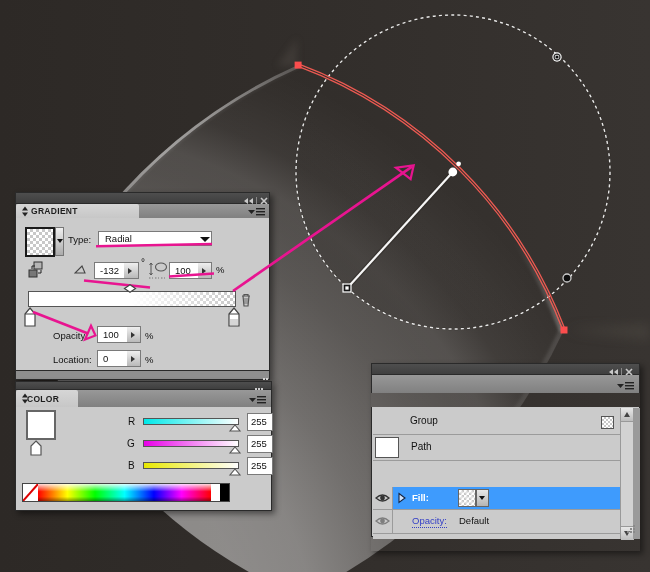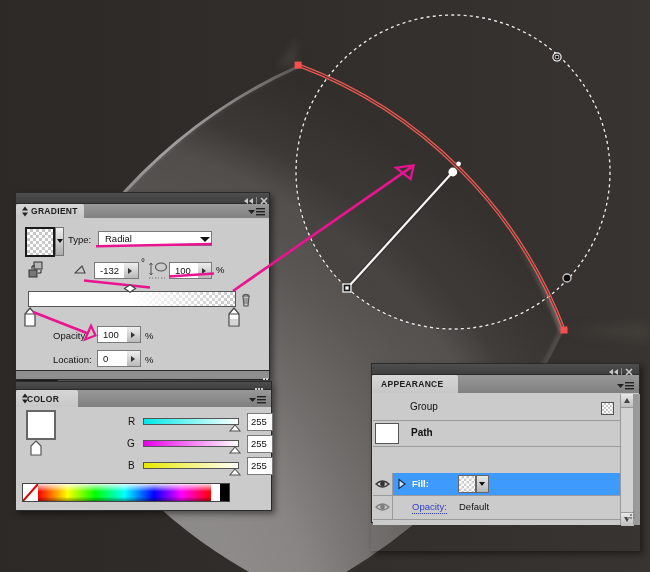--- a/index.html
+++ b/index.html
@@ -152,21 +152,21 @@
   <div class="ptabs" style="left:0;top:12px;width:255px;height:14px;border-left:1px solid #2a2a2a;border-right:1px solid #2a2a2a;box-sizing:border-box;">
     <svg width="253" height="14" style="position:absolute;right:0;top:0;">
         <g>
       <path d="M232,6 l3.5,4 3.5,-4 z" fill="#222"></path>
       <rect x="240" y="4" width="9" height="1.4" fill="#222"></rect>
           <rect x="240" y="7" width="9" height="1.4" fill="#222"></rect>
           <rect x="240" y="10" width="9" height="1.4" fill="#222"></rect>
     </g>
       </svg>
   </div>
-  <div class="ptab" style="left:1px;top:12px;width:68px;height:14px;font-size:8.5px;letter-spacing:.3px;line-height:15px;">
+  <div class="ptab" style="left:1px;top:12px;width:79px;height:14px;font-size:8.5px;letter-spacing:.3px;line-height:15px;padding-left:44px;">
     <svg style="position:absolute;left:5px;top:2px;" width="8" height="11">
       <path d="M4,0.5 L7,4.5 L1,4.5 Z M4,10.5 L7,6.5 L1,6.5 Z" fill="#222"></path>
     </svg>
     <span style="position:absolute;left:15px;">GRADIENT</span>
   </div>
   <div class="pbody" style="left:0;top:26px;width:255px;height:153px;border:1px solid #2a2a2a;border-top:none;box-sizing:border-box;">
 
     <div class="checker abs" style="left:9px;top:9px;width:26px;height:26px;border:2px solid #1a1a1a;"></div>
     <div class="abs" style="left:39px;top:9px;width:9px;height:29px;background:linear-gradient(#f0f0f0,#ababab);border:1px solid #777;box-sizing:border-box;"></div>
     <div class="abs" style="left:41px;top:21px;width:0;height:0;border-top:4px solid #111;border-left:3px solid transparent;border-right:3px solid transparent;"></div>
@@ -341,35 +341,32 @@
   <div class="ptabs" style="left:0;top:12px;width:269px;height:18px;border-left:1px solid #2a2a2a;border-right:1px solid #2a2a2a;box-sizing:border-box;">
     <svg width="267" height="18" style="position:absolute;right:0;top:0;">
         <g>
       <path d="M245,9 l3.5,4 3.5,-4 z" fill="#222"></path>
       <rect x="253" y="7" width="9" height="1.4" fill="#222"></rect>
           <rect x="253" y="10" width="9" height="1.4" fill="#222"></rect>
           <rect x="253" y="13" width="9" height="1.4" fill="#222"></rect>
     </g>
       </svg>
   </div>
-  <div class="ptab" style="left:1px;top:12px;width:86px;height:18px;font-size:8.5px;letter-spacing:.3px;line-height:18px;">
-    <span style="position:absolute;left:9px;">APPEARANCE</span>
-  </div>
-  <div class="pbody" style="left:0;top:30px;width:269px;height:130px;border:1px solid #2a2a2a;border-top:none;box-sizing:border-box;">
+  <div class="pbody" style="left:0;top:44px;width:269px;height:130px;border:1px solid #2a2a2a;border-top:none;box-sizing:border-box;">
 
     <div class="abs" style="left:1px;top:1px;width:247px;height:131px;background:#cbcbcb;"></div>
 
     <div class="abs" style="left:1px;top:1px;width:247px;height:26px;border-bottom:1px solid #9b9b9b;">
       <div class="lbl" style="left:37px;top:7px;font-size:10px;">Group</div>
       <div class="checker abs" style="left:228px;top:8px;width:11px;height:11px;border:1px solid #555;background-size:4px 4px;background-position:0 0,2px 2px;"></div>
     </div>
 
     <div class="abs" style="left:1px;top:28px;width:247px;height:25px;border-bottom:1px solid #9b9b9b;">
       <div class="abs" style="left:2px;top:2px;width:22px;height:19px;background:#fff;border:1px solid #555;"></div>
-      <div class="lbl" style="left:38px;top:6px;font-size:10px;font-weight:bold;">Path</div>
+      <div class="lbl" style="left:38px;top:6px;font-size:10px;font-weight:normal;">Path</div>
     </div>
 
 
     <div class="abs" style="left:1px;top:80px;width:247px;height:22px;border-bottom:1px solid #9b9b9b;">
       <div class="abs" style="left:0;top:0;width:19px;height:22px;border-right:1px solid #9b9b9b;background:#cbcbcb;">
         <svg width="19" height="22">
             <g>
           <path d="M3,11 q6.5,-6 13,0 q-6.5,6 -13,0 z" fill="none" stroke="#333" stroke-width="1.3"></path>
           <circle cx="9.5" cy="11" r="2.4" fill="#333"></circle>
         </g>

